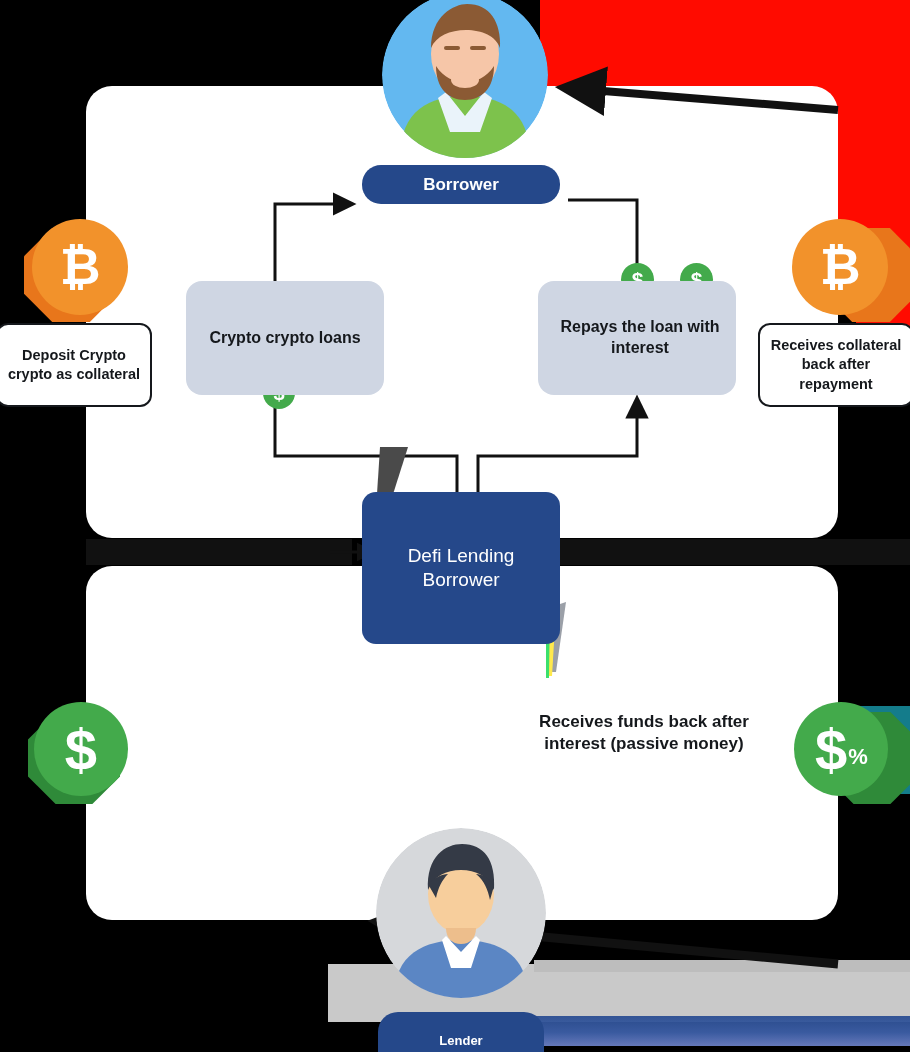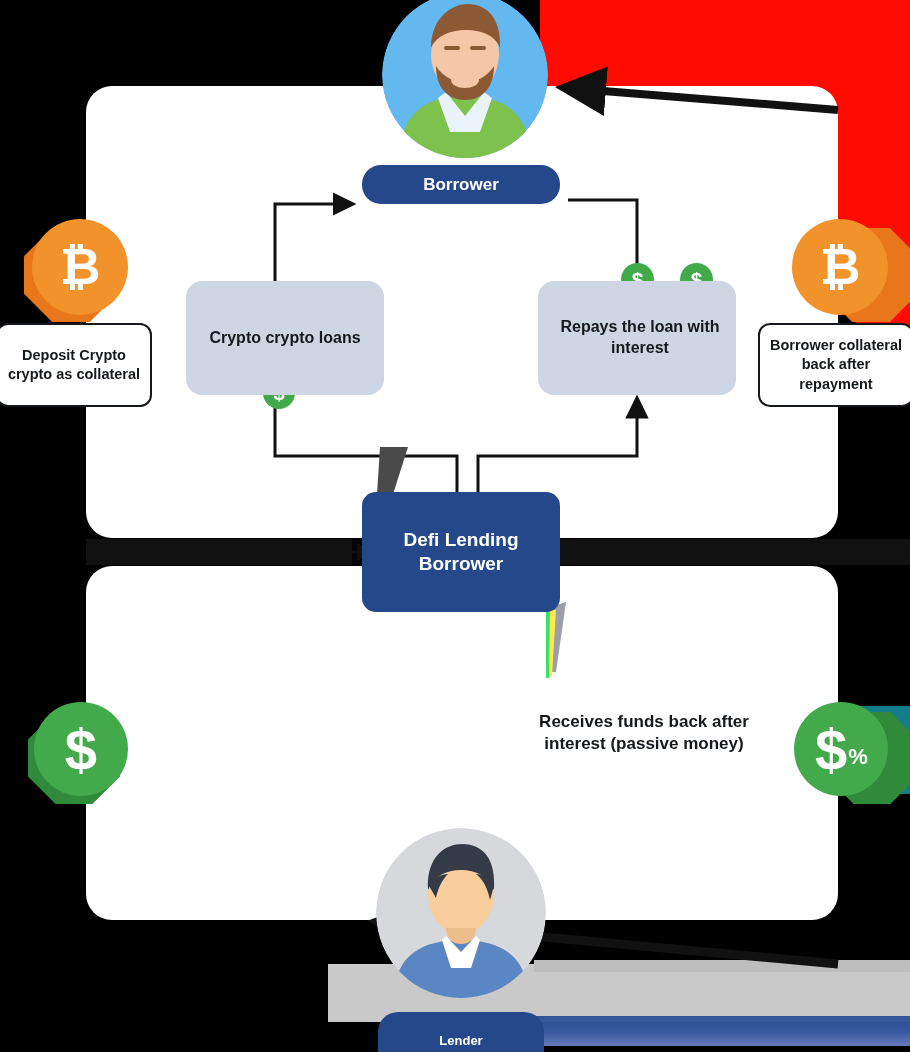--- a/index.html
+++ b/index.html
@@ -28,23 +28,23 @@
   
   svg.wires{position:absolute;left:0;top:0;width:910px;height:1052px;overflow:visible;}
 
   
   .pill{position:absolute;background:#25488A;border-radius:22px;display:flex;
         align-items:center;justify-content:center;color:#FFFFFF;font-weight:bold;}
   .pill-borrower{left:362px;top:165px;width:198px;height:39px;font-size:17px;border-radius:19px;}
   .pill-lender{left:378px;top:1012px;width:166px;height:56px;font-size:13px;
         border-radius:20px 20px 0 0;}
 
-  .platform{position:absolute;left:362px;top:492px;width:198px;height:120px;
+  .platform{position:absolute;left:362px;top:492px;width:198px;height:152px;
         background:#25488A;border-radius:14px;display:flex;align-items:center;
-        justify-content:center;text-align:center;color:#FFFFFF;font-weight:bold;
+        justify-content:center;text-align:center;color:#FFFFFF;font-weight:normal;
         font-size:19px;line-height:1.28;}
 
   
   .pbox{position:absolute;background:#CFD6E3;border-radius:16px;
         display:flex;align-items:center;justify-content:center;text-align:center;
         color:#15181C;font-weight:bold;font-size:16px;line-height:1.3;padding:0 14px;
         box-sizing:border-box;}
   .pbox-left{left:186px;top:281px;width:198px;height:114px;}
   .pbox-right{left:538px;top:281px;width:198px;height:114px;padding-left:20px;}
 
@@ -213,20 +213,20 @@
     <span>Crypto crypto loans</span>
   </div>
   <div class="pbox pbox-right">
     <span>Repays the loan with interest</span>
   </div>
 
   <div class="callout callout-tl">
     <span>Deposit Crypto crypto as collateral</span>
   </div>
   <div class="callout callout-tr">
-    <span>Borrower collateral back after repayment</span>
+    <span>Receives collateral back after repayment</span>
   </div>
 
   <div class="ftext ftext-right">
     <span>Receives funds back after interest (passive money)</span>
   </div>
 
 </div>
 
 </body></html>

